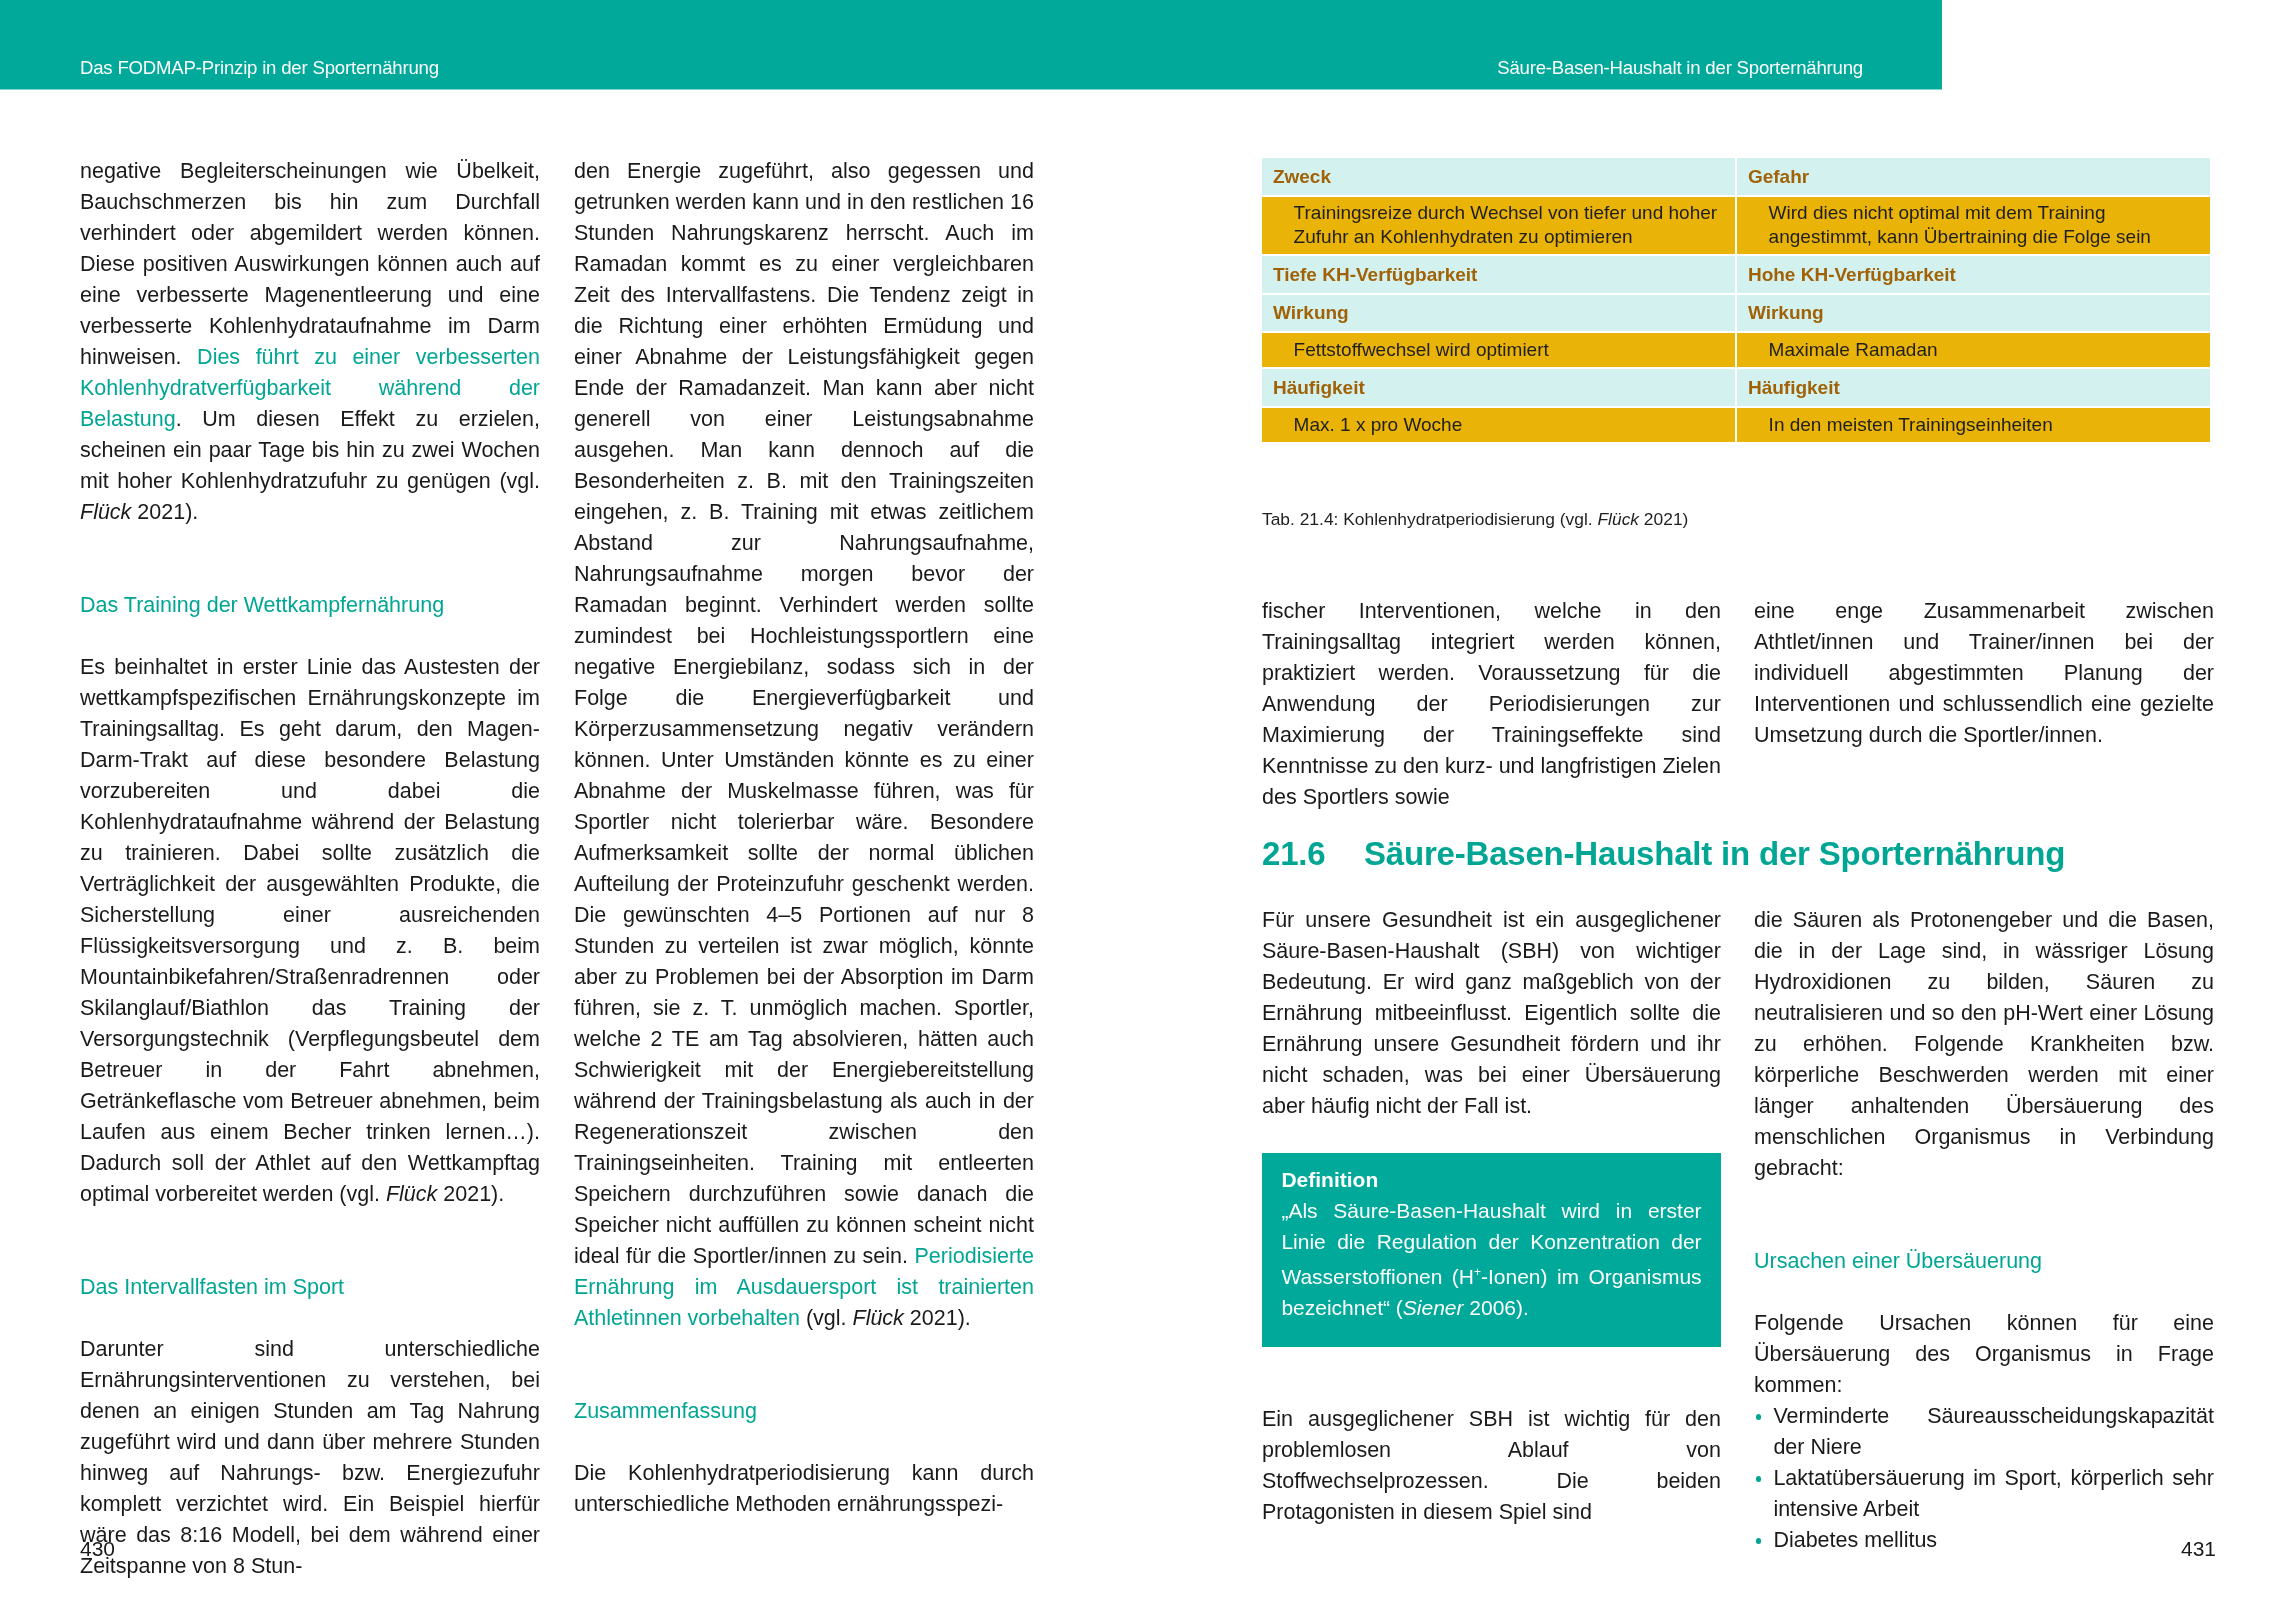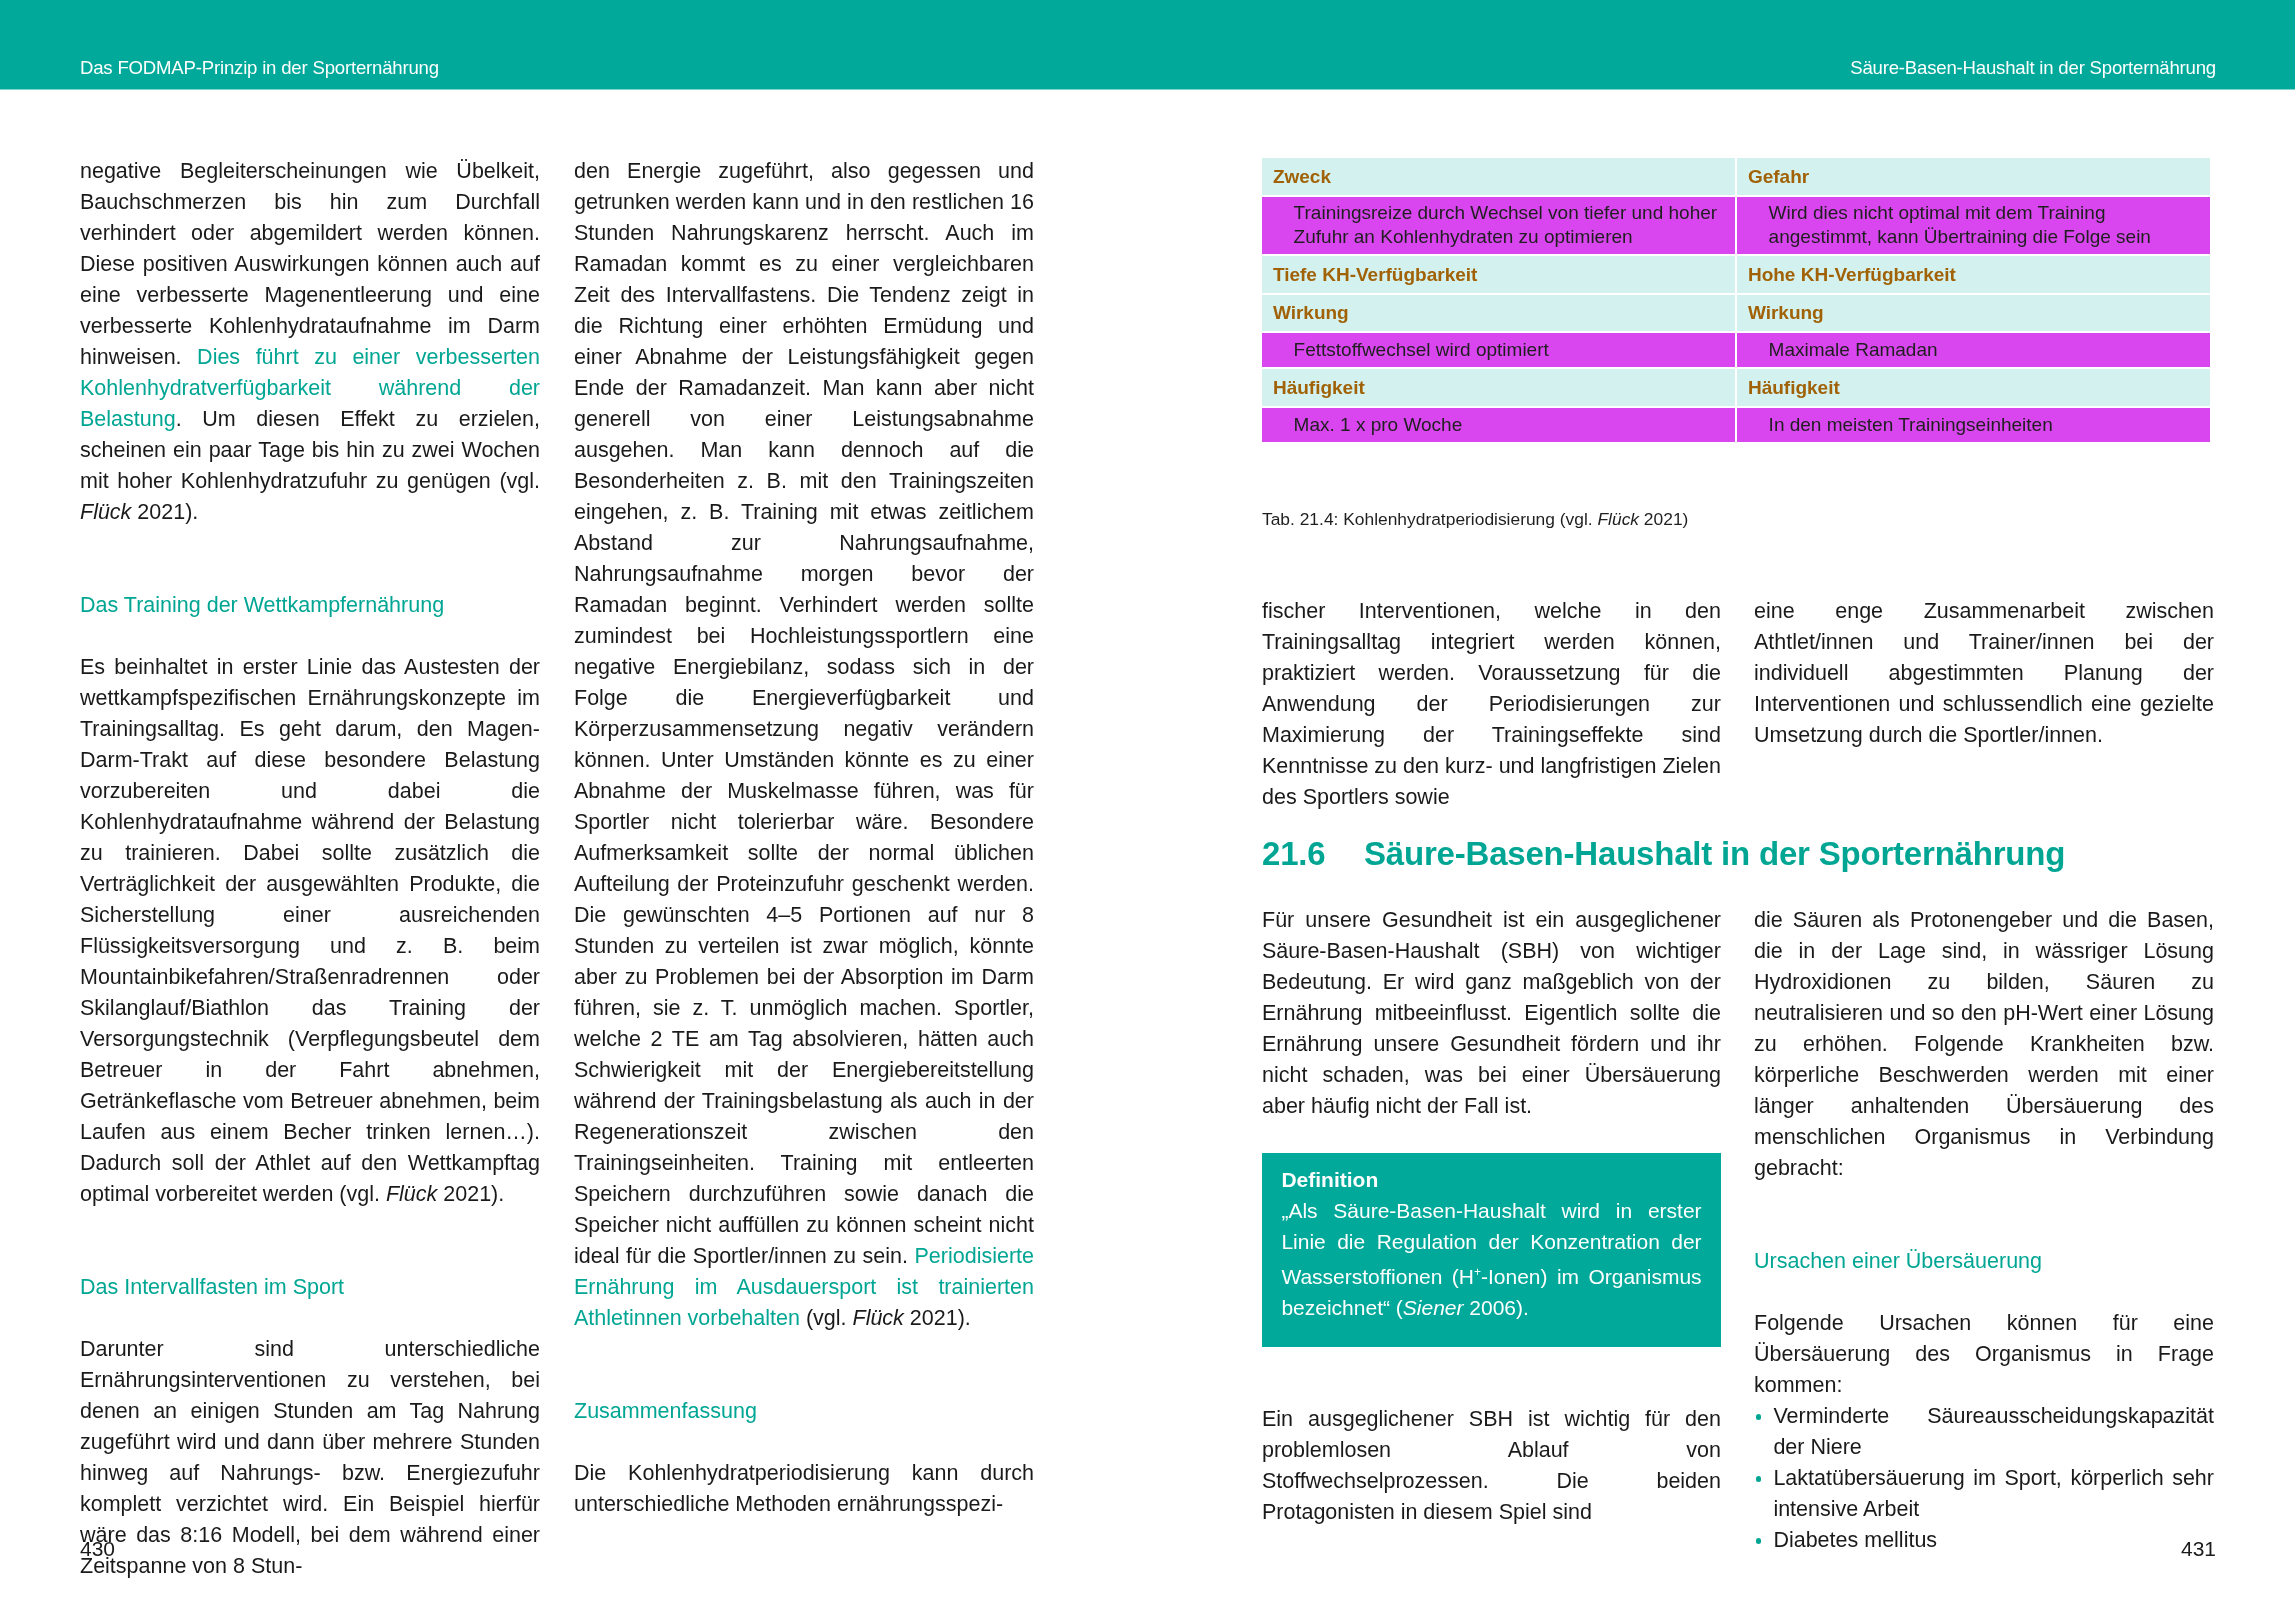--- a/index.html
+++ b/index.html
@@ -1,20 +1,20 @@
 <!DOCTYPE html>
 <html style="font-size:13px"><head>
 <meta charset="utf-8">
 <style>
   * { box-sizing: border-box; margin: 0; padding: 0; }
   html, body { width: 2295px; height: 1621px; background: #ffffff; overflow: hidden; }
   body { position: relative; font-family: "Liberation Sans", sans-serif; color: #1a1a1a; }
 
   .header-band {
-    position: absolute; left: 0; top: 0; width: 2295px; height: 90px;
+    position: absolute; left: 0; top: 0; width: 1942px; height: 90px;
     background: #00a99a; border-bottom: 1.6px solid #7fd6cd; padding-left: 36px;
   }
   .running-head {
     position: absolute; top: 57px; font-size: 18.6px; color: #ffffff;
     font-family: "Liberation Sans", sans-serif; letter-spacing: -0.2px;
   }
   .running-head.left { left: 80px; }
   .running-head.right { right: 79px; text-align: right; }
 
   .col {
@@ -33,21 +33,21 @@
   
   .tbl {
     position: absolute; left: 1262px; top: 156px; width: 952px;
     border-collapse: separate; border-spacing: 2.4px 2.4px; margin-left: -2.4px;
   }
   .tbl td {
     width: 50%; vertical-align: top; font-size: 19px; line-height: 23.5px;
     padding: 4.9px 11.3px 5.7px 11.3px; color: #1f1f1f;
   }
   .tbl tr.h td { background: #d3f2ef; font-weight: bold; padding-top: 6.5px; padding-bottom: 6.5px; color: #a16207; }
-  .tbl tr.b td { background: #d946ef; padding-left: 32px; }
+  .tbl tr.b td { background: #eab308; padding-left: 32px; }
   .caption {
     position: absolute; left: 1262px; top: 509px; font-size: 17.4px; color: #1f1f1f;
   }
   .caption b { font-weight: normal; }
 
   
   .section-heading {
     position: absolute; left: 1262px; top: 835px; font-size: 33px; font-weight: bold;
     color: #00a693; letter-spacing: -0.2px;
   }

